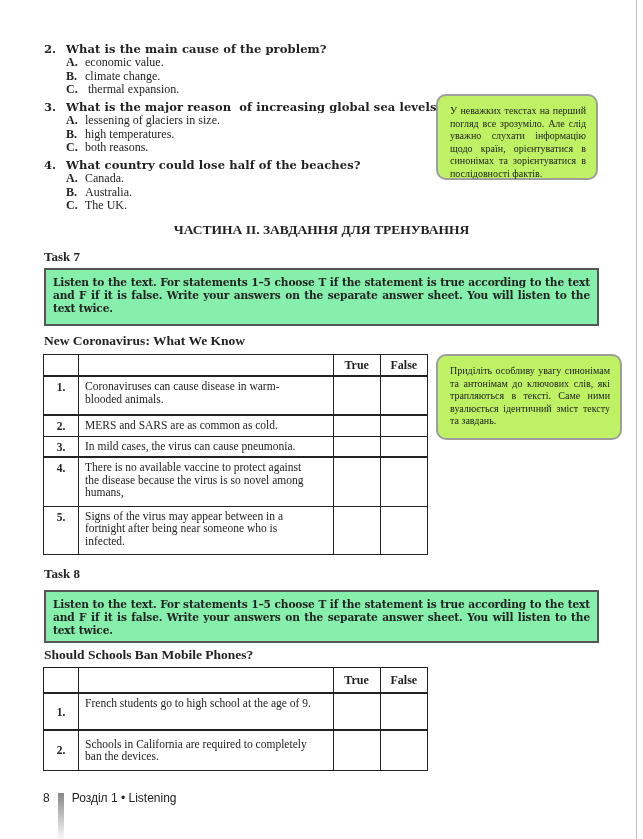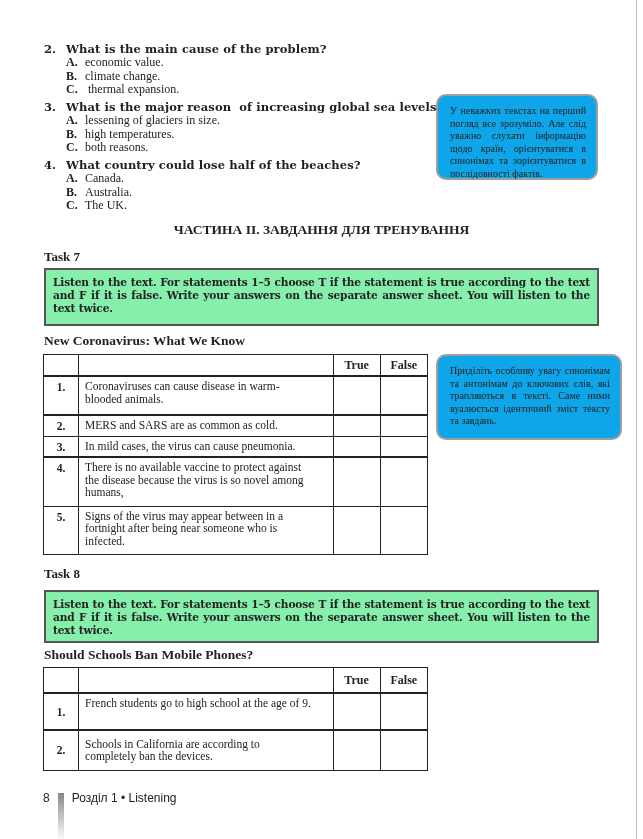--- a/index.html
+++ b/index.html
@@ -8,21 +8,21 @@
       font-family: "DejaVu Serif", "Liberation Serif", serif; color: #222;
       overflow: hidden;
     }
     .right-rule { position: absolute; left: 636px; top: 0; width: 1px; height: 839px; background: #bdbdbd; }
     .q { position: absolute; left: 44px; font-size: 11.5px; }
     .q-title { font-weight: bold; letter-spacing: 0.1px; display: flex; }
     .q-num { width: 22px; }
     .opt { display: flex; padding-left: 22px; font-size: 11px; line-height: 13.5px; font-family: "Liberation Serif", serif; font-size: 12px; }
     .opt-letter { width: 19px; font-weight: bold; }
     .tip {
-      position: absolute; background: #0ea5e9; border: 2px solid #9e9e9e; border-radius: 10px;
+      position: absolute; background: #bef264; border: 2px solid #9e9e9e; border-radius: 10px;
       font-size: 10px; line-height: 12.5px; padding: 9px 10px 8px 12px; box-sizing: border-box;
       font-family: "Liberation Serif", serif; text-align: justify; color: #222;
     }
     .part-title { position: absolute; left: 0; width: 643px; top: 222px; text-align: center;
       font-family: "Liberation Serif", serif; font-weight: bold; font-size: 13.5px; }
     .task-title { position: absolute; left: 44px; font-weight: bold; font-size: 13px; font-family: "Liberation Serif", serif; }
     .instr {
       position: absolute; left: 44px; width: 555px; background: #86efac; border: 2px solid #555;
       box-sizing: border-box; padding: 6px 7px 5px 7px; font-size: 10.6px; line-height: 13.2px;
       font-weight: bold; text-align: justify; font-family: "DejaVu Serif", serif; letter-spacing: -0.15px;
@@ -163,21 +163,21 @@
     <th class="c-ans">False</th>
   </tr>
   <tr class="thick" style="height:37px">
     <td class="c-num" style="vertical-align:middle;padding-top:0">1.</td>
     <td class="c-txt">French students go to high school at the age of 9.</td>
     <td class="c-ans"></td>
     <td class="c-ans"></td>
   </tr>
   <tr class="thick" style="height:40px">
     <td class="c-num" style="vertical-align:middle;padding-top:0">2.</td>
-    <td class="c-txt" style="vertical-align:middle">Schools in California are according to completely ban the devices.</td>
+    <td class="c-txt" style="vertical-align:middle">Schools in California are required to completely ban the devices.</td>
     <td class="c-ans"></td>
     <td class="c-ans"></td>
   </tr>
 </tbody>
   </table>
 
 <div class="footer">
   <span>8</span>
   <span class="bar"></span>
   <span>Розділ 1 • Listening</span>

